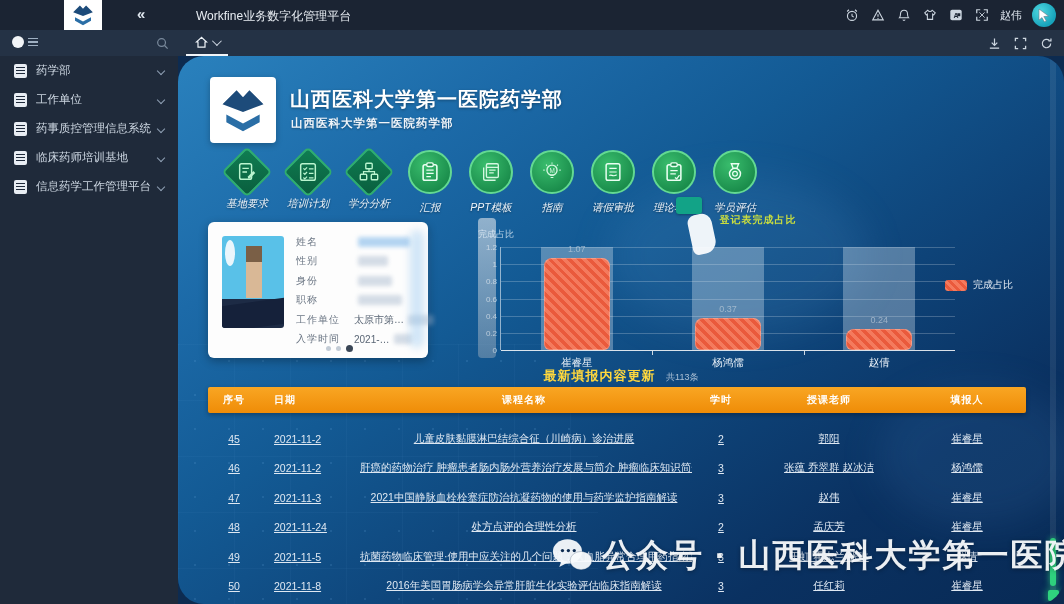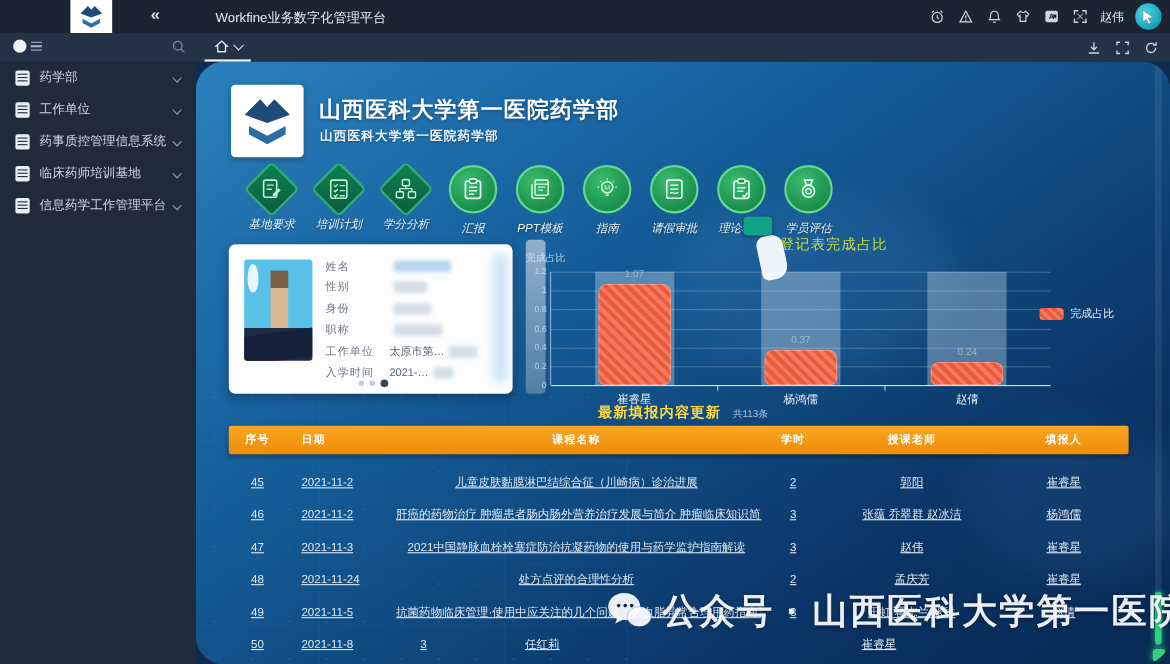--- a/index.html
+++ b/index.html
@@ -53,21 +53,21 @@
   .hero-sub { position:absolute; left:113px; top:60px; color:#f0f5fa; font-size:11.5px; font-weight:bold; letter-spacing:1px; text-shadow:0 1px 2px rgba(0,0,0,.3); }
 
   
   .qi { position:absolute; top:94px; width:64px; text-align:center; cursor:pointer; }
   .qi-diamond { width:36px; height:36px; transform:rotate(45deg); background:linear-gradient(135deg,#0f7e52,#0a5e3e); border:2px solid #2fae6c; border-radius:5px; display:flex; align-items:center; justify-content:center; margin:4px auto; }
   .qi-diamond svg { transform:rotate(-45deg); }
   .qi-circle { width:44px; height:44px; border-radius:50%; background:radial-gradient(circle at 38% 32%, #39bd6d, #1a8c4b 75%); border:2px solid #63d992; display:flex; align-items:center; justify-content:center; margin:0 auto; }
   .qi-label { margin-top:7px; color:#eef4fa; font-size:10.5px; text-shadow:0 1px 2px rgba(0,0,0,.4); white-space:nowrap;font-style:italic; }
 
   
-  .pcard { position:absolute; left:30px; top:166px; width:258px; height:136px; background:#fdfdfd; border-radius:6px; box-shadow:0 3px 10px rgba(0,0,0,.3); z-index:5; }
+  .pcard { position:absolute; left:30px; top:166px; width:220px; height:136px; background:#fdfdfd; border-radius:6px; box-shadow:0 3px 10px rgba(0,0,0,.3); z-index:5; }
   .pc-illu { position:absolute; left:14px; top:14px; width:62px; height:92px; border-radius:3px; overflow:hidden; background:linear-gradient(#59c1e8 0%, #59c1e8 68%, #1d2b45 68%, #1d2b45 100%); }
   .pc-illu .person { position:absolute; left:24px; top:10px; width:16px; height:52px; background:linear-gradient(#7a5f46 0 16px, #d9b896 16px); }
   .pc-illu .moon { position:absolute; left:3px; top:4px; width:10px; height:26px; border-radius:50%; background:#eaf6fc; }
   .pc-illu .desk { position:absolute; left:0; bottom:0; width:62px; height:26px; background:#15213a; transform:skewY(-8deg); }
   .pc-fields { position:absolute; left:88px; top:10px; width:160px; }
   .pc-row { display:flex; align-items:center; height:19.5px; }
   .pc-label { width:58px; color:#6b7684; font-size:10px; letter-spacing:1px; }
   .pc-val { color:#5a6675; font-size:10px; white-space:nowrap; }
   .pc-blur { height:10px; border-radius:2px; background:rgba(150,170,195,.4); filter:blur(2px); margin-left:4px; }
   .pc-row:nth-child(1) .pc-blur { width:52px; background:rgba(140,190,235,.65); }
@@ -79,21 +79,21 @@
   .pc-dots { position:absolute; left:118px; bottom:6px; display:flex; gap:5px; align-items:center; }
   .pc-dots i { width:5px; height:5px; border-radius:50%; background:#c3ccd6; }
   .pc-dots i.on { width:7px; height:7px; background:#3a4656; }
   .pc-smear { position:absolute; right:4px; top:8px; width:14px; height:118px; border-radius:7px; background:rgba(150,200,240,.45); filter:blur(4px); }
 
   .carousel-strip { position:absolute; left:300px; top:162px; width:18px; height:140px; border-radius:4px; background:linear-gradient(180deg, rgba(210,220,230,.65), rgba(160,175,190,.45)); z-index:4; }
   .teal-chip { position:absolute; left:498px; top:141px; width:26px; height:17px; border-radius:3px; background:#12a387; box-shadow:0 1px 3px rgba(0,0,0,.3); z-index:6; }
   .white-blob { position:absolute; left:512px; top:158px; width:24px; height:40px; border-radius:8px 10px 12px 6px; background:rgba(250,252,254,.95); transform:rotate(-12deg); z-index:6; }
 
   
-  .chart-title { position:absolute; left:440px; top:157px; width:280px; text-align:center; font-size:13px; font-weight:normal; letter-spacing:1px; }
+  .chart-title { position:absolute; left:440px; top:157px; width:280px; text-align:center; font-size:10px; font-weight:bold; letter-spacing:1px; }
   .chart-ylabel { position:absolute; left:300px; top:172px; font-size:9px; color:rgba(225,237,248,.8); z-index:5; }
   .plot { position:absolute; left:322px; top:191px; width:455px; height:103px; border-left:1px solid rgba(255,255,255,.55); }
   .grid-line { position:absolute; left:0; width:100%; height:1px; background:rgba(255,255,255,.22); }
   .ytick { position:absolute; right:100%; margin-right:4px; transform:translateY(-50%); font-size:8px; color:rgba(225,237,248,.85); }
   .xaxis { position:absolute; left:0; bottom:-1px; width:100%; height:1px; background:rgba(255,255,255,.8); }
   .xtick { position:absolute; bottom:-5px; width:1px; height:4px; background:rgba(255,255,255,.8); }
   .col-bg { position:absolute; bottom:0; width:72px; background:rgba(215,228,240,.35); }
   .bar { position:absolute; bottom:0; width:66px; border-radius:8px 8px 6px 6px;
          background:repeating-linear-gradient(45deg, #f47a5d 0 3.5px, #ea5a3c 3.5px 7px); box-shadow:inset 0 0 0 1px rgba(255,255,255,.25); }
   .bar-val { position:absolute; transform:translate(-50%,-14px); font-size:9px; color:rgba(205,215,225,.6); }
@@ -500,20 +500,21 @@
           <div class="cell c0">49</div>
           <div class="cell c1">2021-11-5</div>
           <div class="cell c2">抗菌药物临床管理·使用中应关注的几个问题；《血脂异常合理用药指南》解读；心内科…</div>
           <div class="cell c3">3</div>
           <div class="cell c4">王虹 霍志兰 张琳</div>
           <div class="cell c5">赵倩</div>
         </div>
         <div class="trow">
           <div class="cell c0">50</div>
           <div class="cell c1">2021-11-8</div>
+          <div class="cell c2">2016年美国胃肠病学会异常肝脏生化实验评估临床指南解读</div>
           <div class="cell c3">3</div>
           <div class="cell c4">任红莉</div>
           <div class="cell c5">崔睿星</div>
         </div>
       </div>
 
     <div class="watermark">
       <svg width="44" height="40" viewBox="0 0 48 44">
         <ellipse cx="19" cy="17" rx="16" ry="13.5" fill="rgba(248,250,252,.95)"></ellipse>
         <path d="M10 34 L13 26 L20 29 Z" fill="rgba(248,250,252,.95)"></path>

